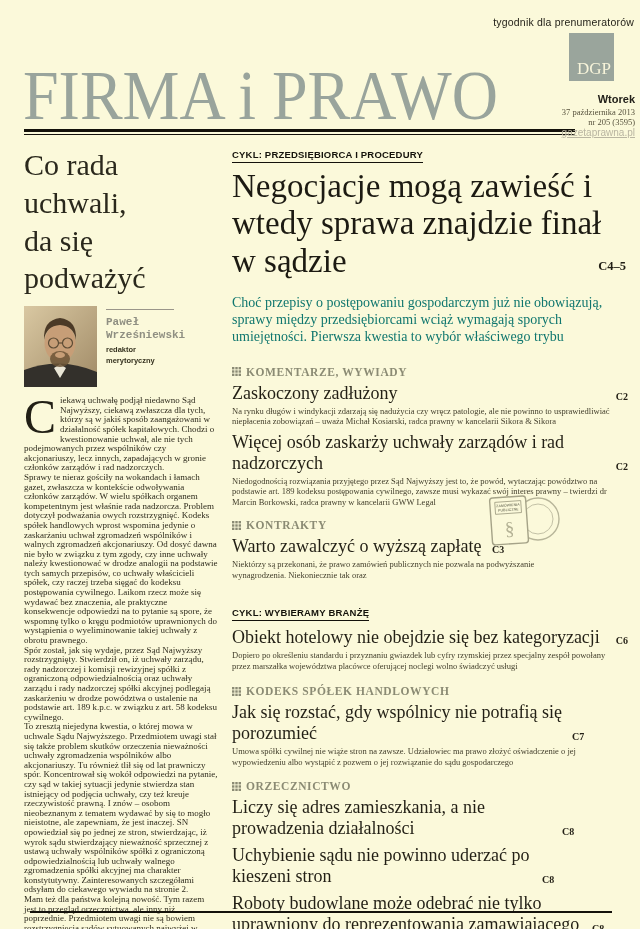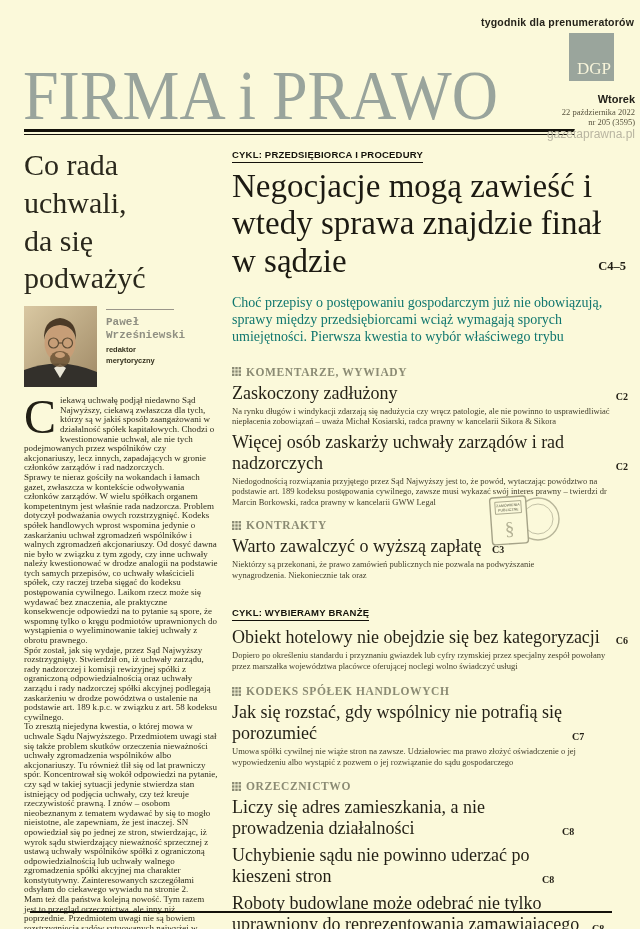--- a/index.html
+++ b/index.html
@@ -1,34 +1,34 @@
 <!DOCTYPE html>
 <html lang="pl"><head>
 <meta charset="utf-8">
 <style>
   html,body{margin:0;padding:0;background:#e8e6d0;}
   .page{position:relative;width:640px;height:929px;background:#fbf9da;overflow:hidden;
         font-family:"Liberation Serif",serif;color:#211f15;}
 
   
   .tagline{position:absolute;top:16px;right:6px;font-family:"Liberation Sans",sans-serif;
-           font-weight:bold;font-size:10.5px;color:#25231a;letter-spacing:.2px;padding-left:28px;}
+           font-weight:normal;font-size:10.5px;color:#25231a;letter-spacing:.2px;padding-left:28px;}
   .dgp{position:absolute;top:33px;right:26px;width:45px;height:48px;background:#9aa59c;
        color:#f7f4da;font-size:17px;font-family:"Liberation Serif",serif;
        display:flex;align-items:flex-end;justify-content:flex-end;
        padding:0 3px 2px 0;box-sizing:border-box;}
   .masthead-title{position:absolute;left:23px;top:62px;font-size:64px;line-height:1;
                   color:#99a49c;transform:scaleY(1.08);transform-origin:top left;white-space:nowrap;}
   .date-block{position:absolute;right:5px;top:93px;text-align:right;line-height:1.25;}
   .weekday{font-family:"Liberation Sans",sans-serif;font-weight:bold;font-size:11px;color:#23211a;}
   .date-line{font-size:8.5px;color:#57523d;}
   .mast-rule{position:absolute;left:24px;top:129px;width:551px;height:2px;
              border-top:3.5px solid #14120b;border-bottom:1px solid #14120b;}
-  .website{position:absolute;right:5px;top:127px;font-size:12px;color:#b9b5a1;
-           font-family:"Liberation Sans",sans-serif;}
+  .website{position:absolute;right:5px;top:127px;font-size:10px;color:#b9b5a1;
+           font-family:"Liberation Sans",sans-serif;text-decoration:underline;}
 
   
   .left-col{position:absolute;left:24px;top:146px;width:194px;}
   .ed-title{font-size:30px;line-height:1.26;color:#2a281c;}
   .author{display:flex;margin-top:9px;}
   .photo{width:73px;height:81px;flex:0 0 73px;}
   .author-info{margin-left:9px;padding-top:3px;}
   .author-rule{width:68px;border-top:1px solid #9a968a;margin-bottom:6px;}
   .author-name{font-family:Liberation Mono, monospace;font-weight:bold;font-size:11px;
                color:#8f8f82;line-height:1.15;width:82px;}
@@ -64,21 +64,21 @@
 
 <div class="page">
 
   <div class="tagline">tygodnik dla prenumeratorów</div>
   <div class="dgp">
     <span>DGP</span>
   </div>
   <div class="masthead-title">FIRMA i PRAWO</div>
   <div class="date-block">
     <div class="weekday">Wtorek</div>
-    <div class="date-line">22 października 2022</div>
+    <div class="date-line">37 października 2013</div>
     <div class="date-line">nr 205 (3595)</div>
   </div>
   <div class="mast-rule"></div>
   <div class="website">gazetaprawna.pl</div>
 
   <div class="left-col">
     <div class="ed-title">
       <div>Co rada uchwali,</div>
       <div>da się podważyć</div>
     </div>

